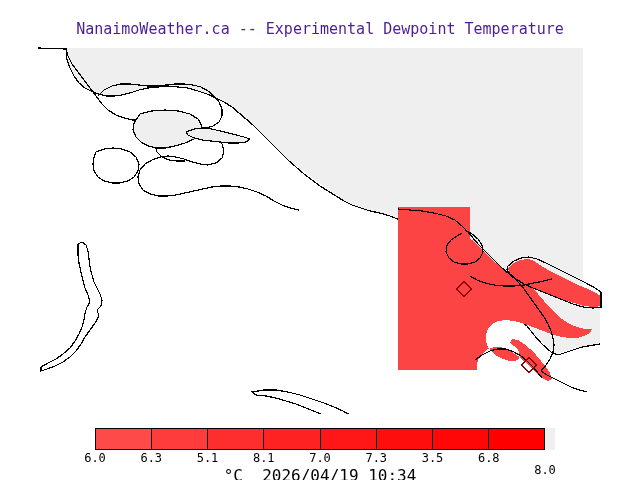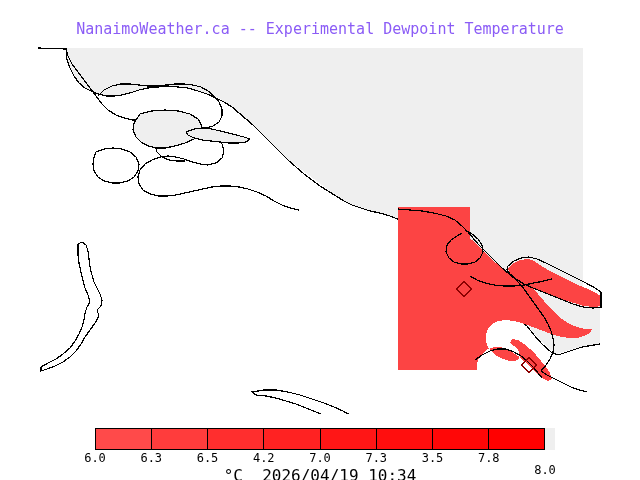--- a/index.html
+++ b/index.html
@@ -16,21 +16,21 @@
     color: #000000;
   }
   #title {
     position: absolute;
     left: 0;
     top: 20px;
     width: 640px;
     text-align: center;
     font-size: 15px;
     letter-spacing: 0px;
-    color: #8b5cf6;
+    color: #4c1d95;
     white-space: pre;
   }
   #map-panel {
     position: absolute;
     left: 0;
     top: 44px;
     width: 640px;
     height: 370px;
     background: #ffffff;
   }
@@ -240,22 +240,22 @@
       <div class="cb-seg" title="6.5-6.8" style="background: rgb(255, 46, 46);"></div>
       <div class="cb-seg" title="6.8-7.0" style="background: rgb(255, 34, 34);"></div>
       <div class="cb-seg" title="7.0-7.3" style="background: rgb(255, 22, 22);"></div>
       <div class="cb-seg" title="7.3-7.5" style="background: rgb(255, 14, 14);"></div>
       <div class="cb-seg" title="7.5-7.8" style="background: rgb(255, 7, 7);"></div>
       <div class="cb-seg" title="7.8-8.0" style="background: rgb(255, 0, 0);"></div>
     </div>
   <div id="cb-ticks">
       <span class="cb-tick" style="left: 95px;">6.0</span>
       <span class="cb-tick" style="left: 151.25px;">6.3</span>
-      <span class="cb-tick" style="left: 207.5px;">6.5</span>
-      <span class="cb-tick" style="left: 263.75px;">4.2</span>
+      <span class="cb-tick" style="left: 207.5px;">5.1</span>
+      <span class="cb-tick" style="left: 263.75px;">8.1</span>
       <span class="cb-tick" style="left: 320px;">7.0</span>
       <span class="cb-tick" style="left: 376.25px;">7.3</span>
       <span class="cb-tick" style="left: 432.5px;">3.5</span>
-      <span class="cb-tick" style="left: 488.75px;">7.8</span>
+      <span class="cb-tick" style="left: 488.75px;">6.8</span>
       <span class="cb-tick" style="left: 545px; margin-top: 12px;">8.0</span>
     </div>
   <div id="cb-caption">°C  2026/04/19 10:34</div>
 </div>
 
 </body></html>

